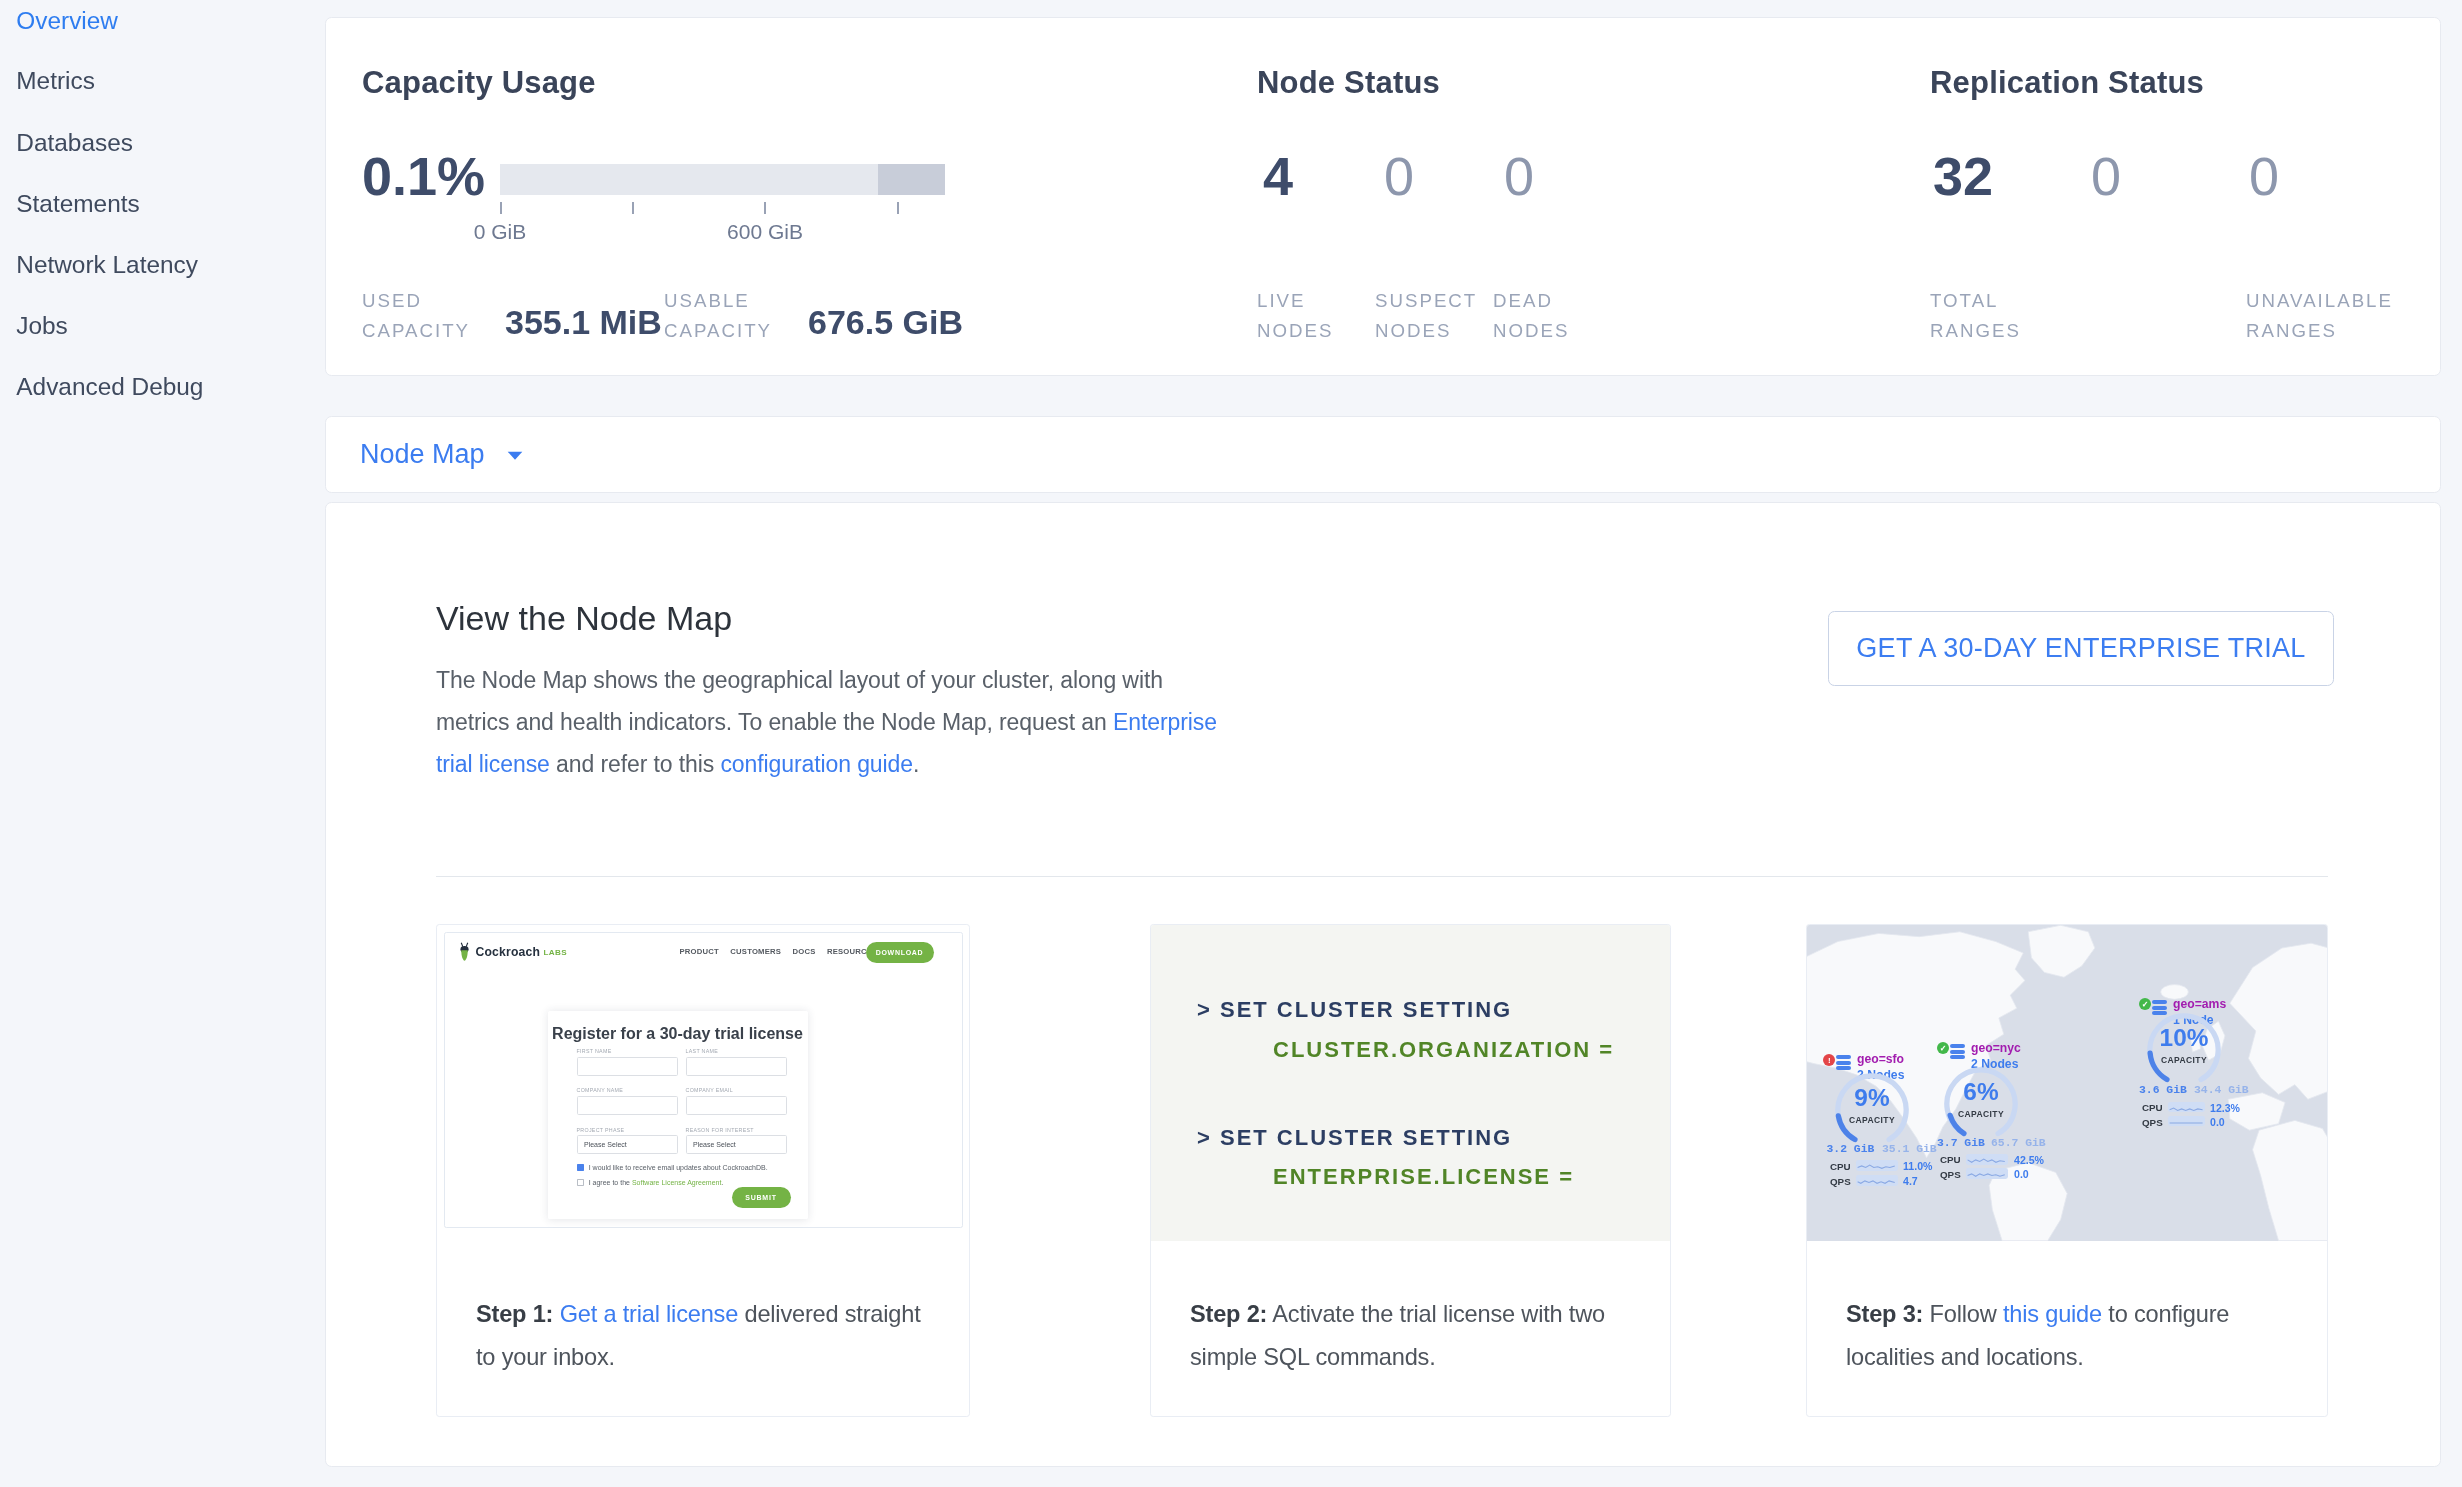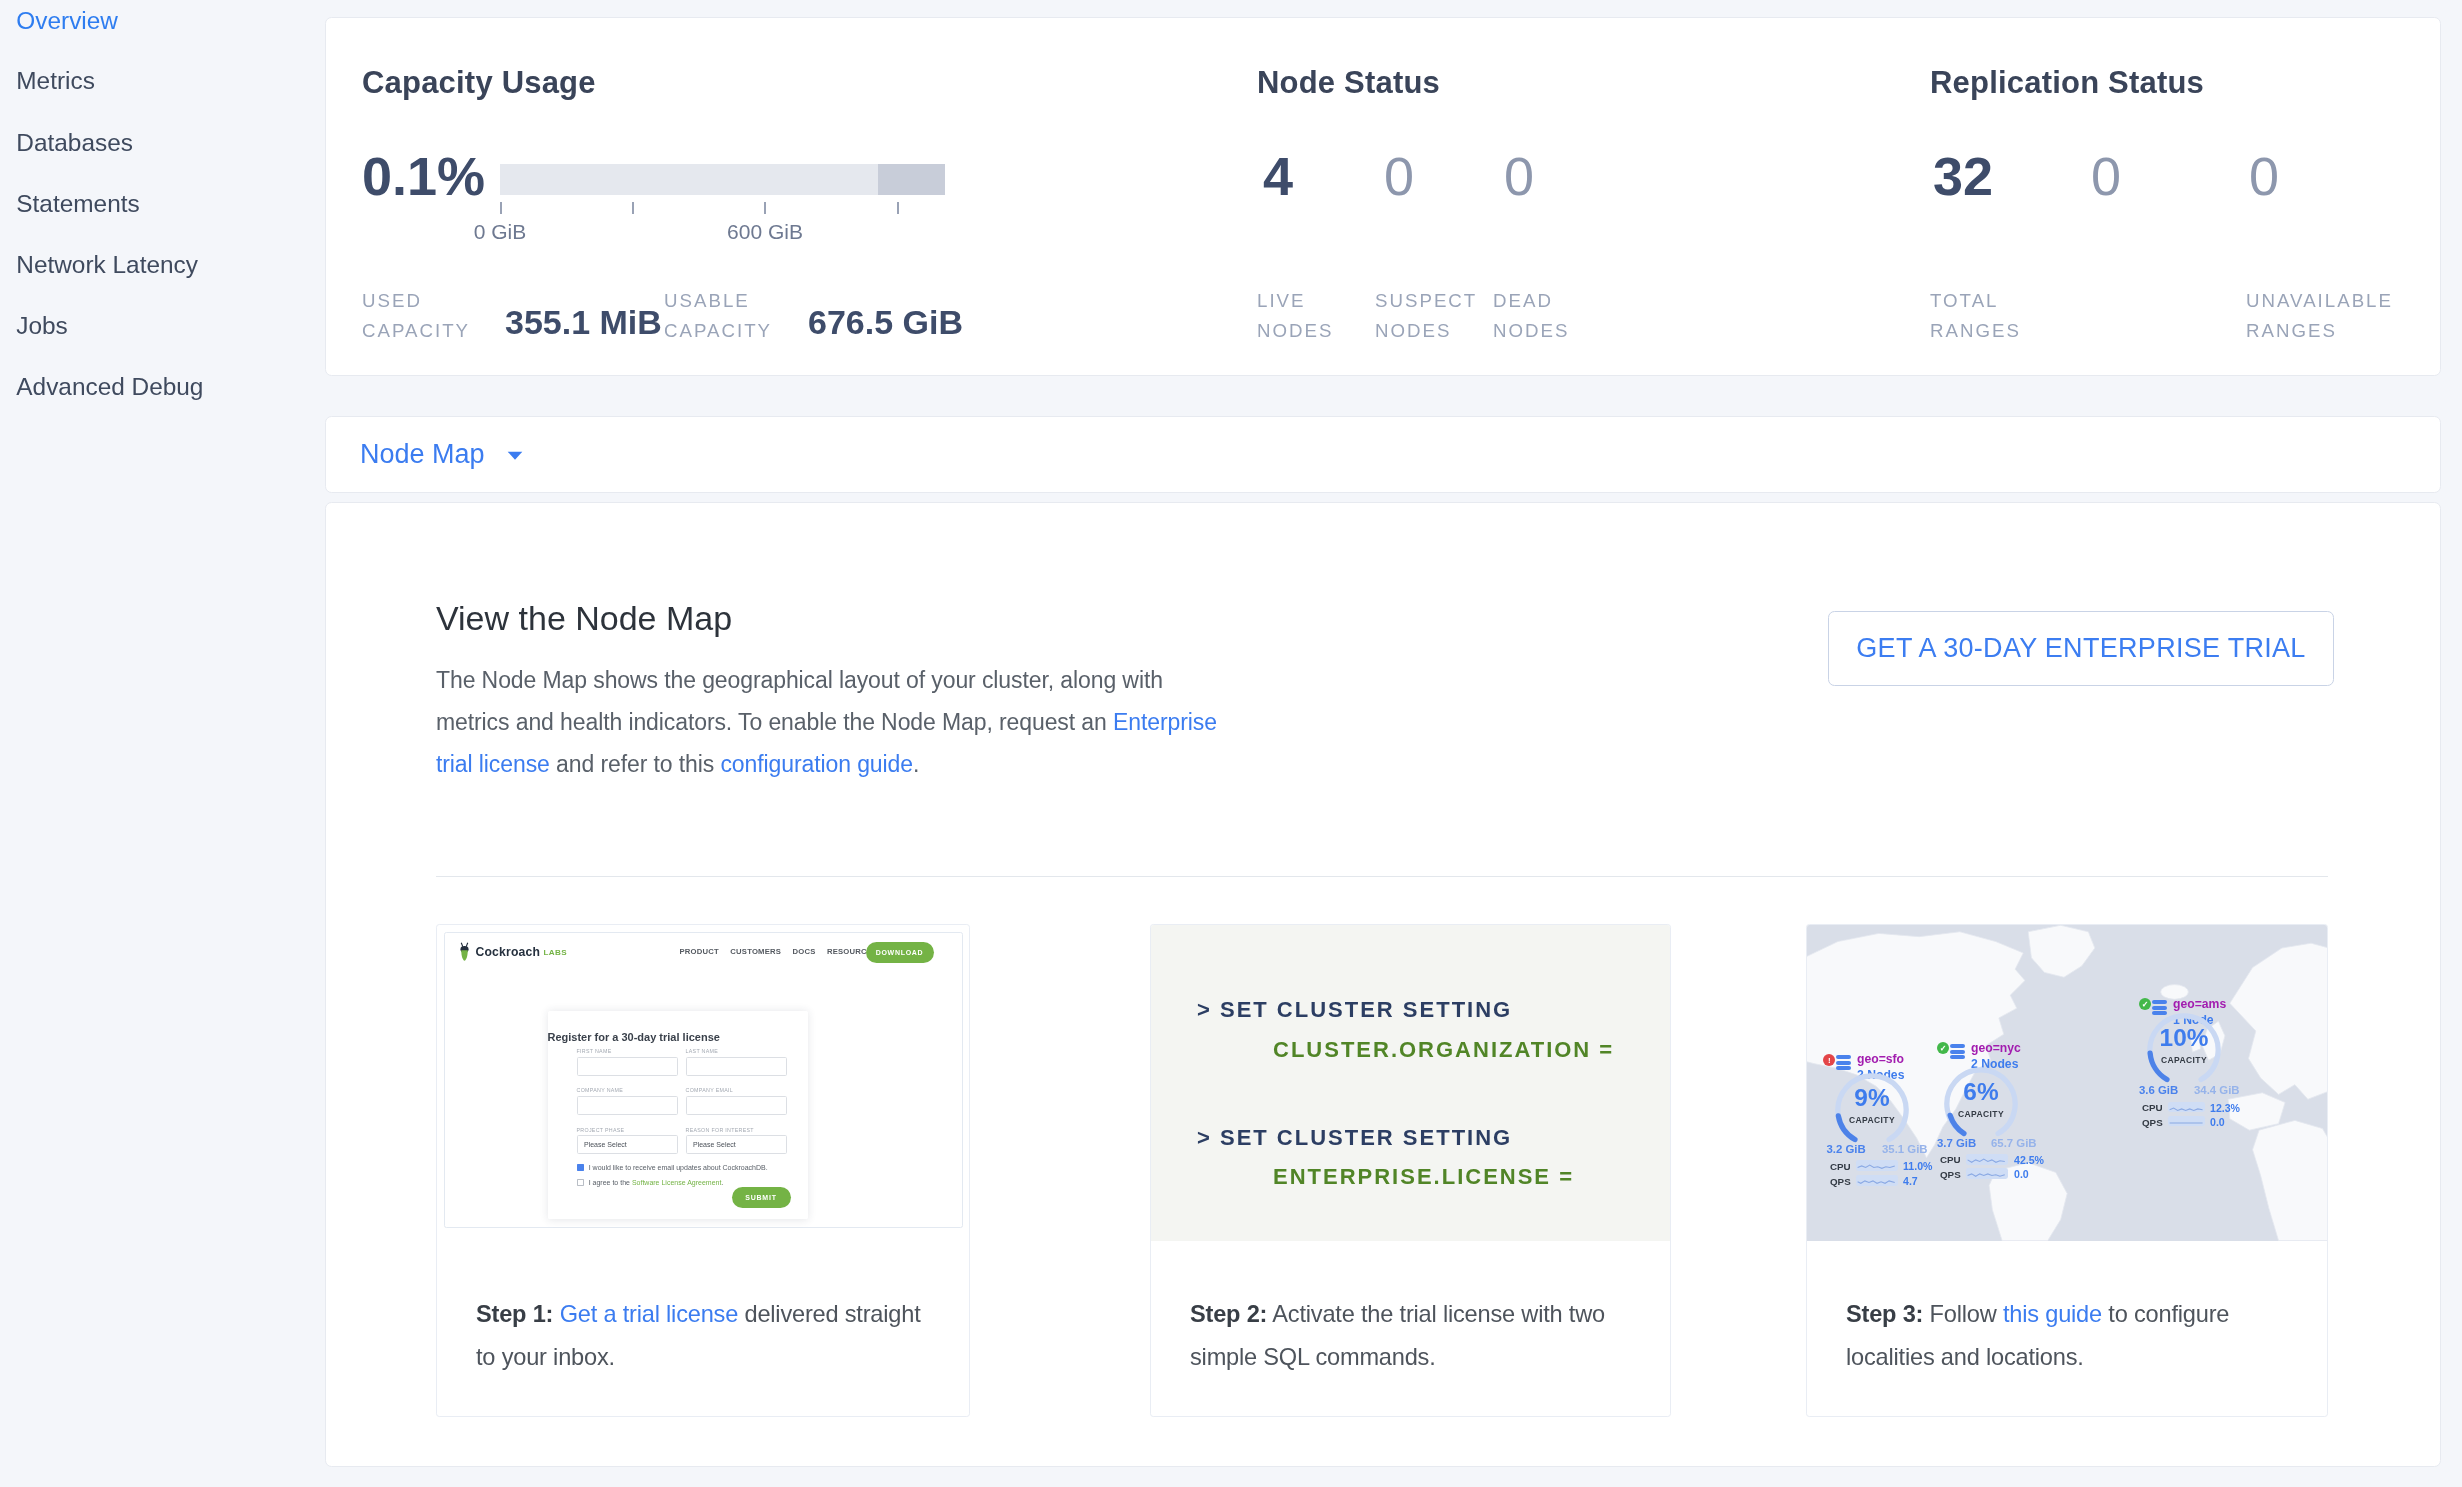--- a/index.html
+++ b/index.html
@@ -63,21 +63,21 @@
   #mini { position:absolute; left:6.5px; top:6.5px; width:519px; height:296px; background:#fff; border:0.8px solid #e3e9f1; border-radius:2.4px; }
   .mini-brand { position:absolute; left:13px; top:9.8px; display:flex; align-items:center; }
   .mini-brand .bname { font-size:12.2px; font-weight:700; color:#25303e; margin-left:4.9px; letter-spacing:0.2px; }
   .mini-brand .bsuffix { font-size:8.1px; font-weight:700; color:#74b345; margin-left:3.3px; letter-spacing:0.4px; }
   .mini-nav { position:absolute; left:235px; top:14.6px; display:flex; gap:11.4px; font-size:7.7px; font-weight:700; color:#555a61; letter-spacing:0.2px; }
   .mini-nav span { cursor:default; }
   .mini-pill { position:absolute; border-radius:10.6px; background:#74b345; color:#fff; font-weight:700; display:flex; align-items:center; justify-content:center; }
   #mini-download { left:421px; top:9px; width:68px; height:21px; font-size:7px; letter-spacing:0.7px; }
   #mini-form { position:absolute; left:103px; top:78px; width:260px; height:208px; background:#fff;
     box-shadow:0 0.8px 8.1px rgba(40,50,70,0.12); border-radius:1.6px; }
-  #mini-form .ftitle { position:absolute; top:20px; width:100%; font-size:11px; font-weight:700; color:#3a414b; }
+  #mini-form .ftitle { position:absolute; top:14px; width:100%; text-align:center; font-size:16px; font-weight:700; color:#3a414b; }
   .flabel { position:absolute; font-size:5.3px; color:#a3a9b2; letter-spacing:0.3px; }
   .finput { position:absolute; width:101px; height:19.5px; border:0.8px solid #dcdfe4; border-radius:1.6px; background:#fff; font-size:7px; color:#4a5058; display:flex; align-items:center; padding-left:6.5px; }
   .fcheck { position:absolute; font-size:7px; color:#5a6068; display:flex; align-items:center; }
   .fbox { width:7.3px; height:7.3px; border:0.8px solid #b9bec6; border-radius:0.8px; margin-right:4.9px; flex:none; }
   .fbox.checked { background:#4a82ec; border-color:#4a82ec; }
   .glink { color:#74b345; }
   #mini-submit { left:184px; top:176px; width:59px; height:21px; font-size:7px; letter-spacing:0.8px; }
 
   
   #code-area { position:absolute; left:0; top:0; width:100%; height:316px; background:#f4f5f2; }
@@ -92,21 +92,21 @@
     display:flex; align-items:center; justify-content:center; }
   .badge.err { background:#e34548; }
   .badge.ok { background:#43b84a; }
   .dbicon { position:absolute; width:14.6px; }
   .dbicon i { display:block; height:4.1px; background:#4a82ec; border-radius:2px; margin-bottom:1.6px; }
   .loc-name { position:absolute; font-size:12.2px; font-weight:700; color:#a21caf; white-space:nowrap; }
   .loc-nodes { position:absolute; font-size:12.2px; font-weight:700; color:#3e7ced; white-space:nowrap; }
   .gauge { position:absolute; width:78px; height:78px; }
   .gauge .pct { position:absolute; top:13px; width:100%; text-align:center; font-size:24.4px; font-weight:700; color:#3e7ced; }
   .gauge .cap { position:absolute; top:44px; width:100%; text-align:center; font-size:8.5px; font-weight:700; color:#333a44; letter-spacing:0.4px; }
-  .gib { position:absolute; font-size:11.4px; font-weight:700; white-space:nowrap; }
+  .gib { position:absolute; font-size:11.4px; font-weight:700; white-space:nowrap;font-family:Liberation Mono, monospace; }
   .gib.used { color:#4a82ec; }
   .gib.total { color:#96b3ea; }
   .mrow-label { position:absolute; font-size:9.8px; font-weight:700; color:#333a44; }
   .spark { position:absolute; background:#cfddf5; border-radius:2.4px; }
   .mrow-val { position:absolute; font-size:10.6px; font-weight:700; color:#3e7ced; white-space:nowrap; }
 </style>
 </head>
 <body>
 
 <div id="sidebar">

